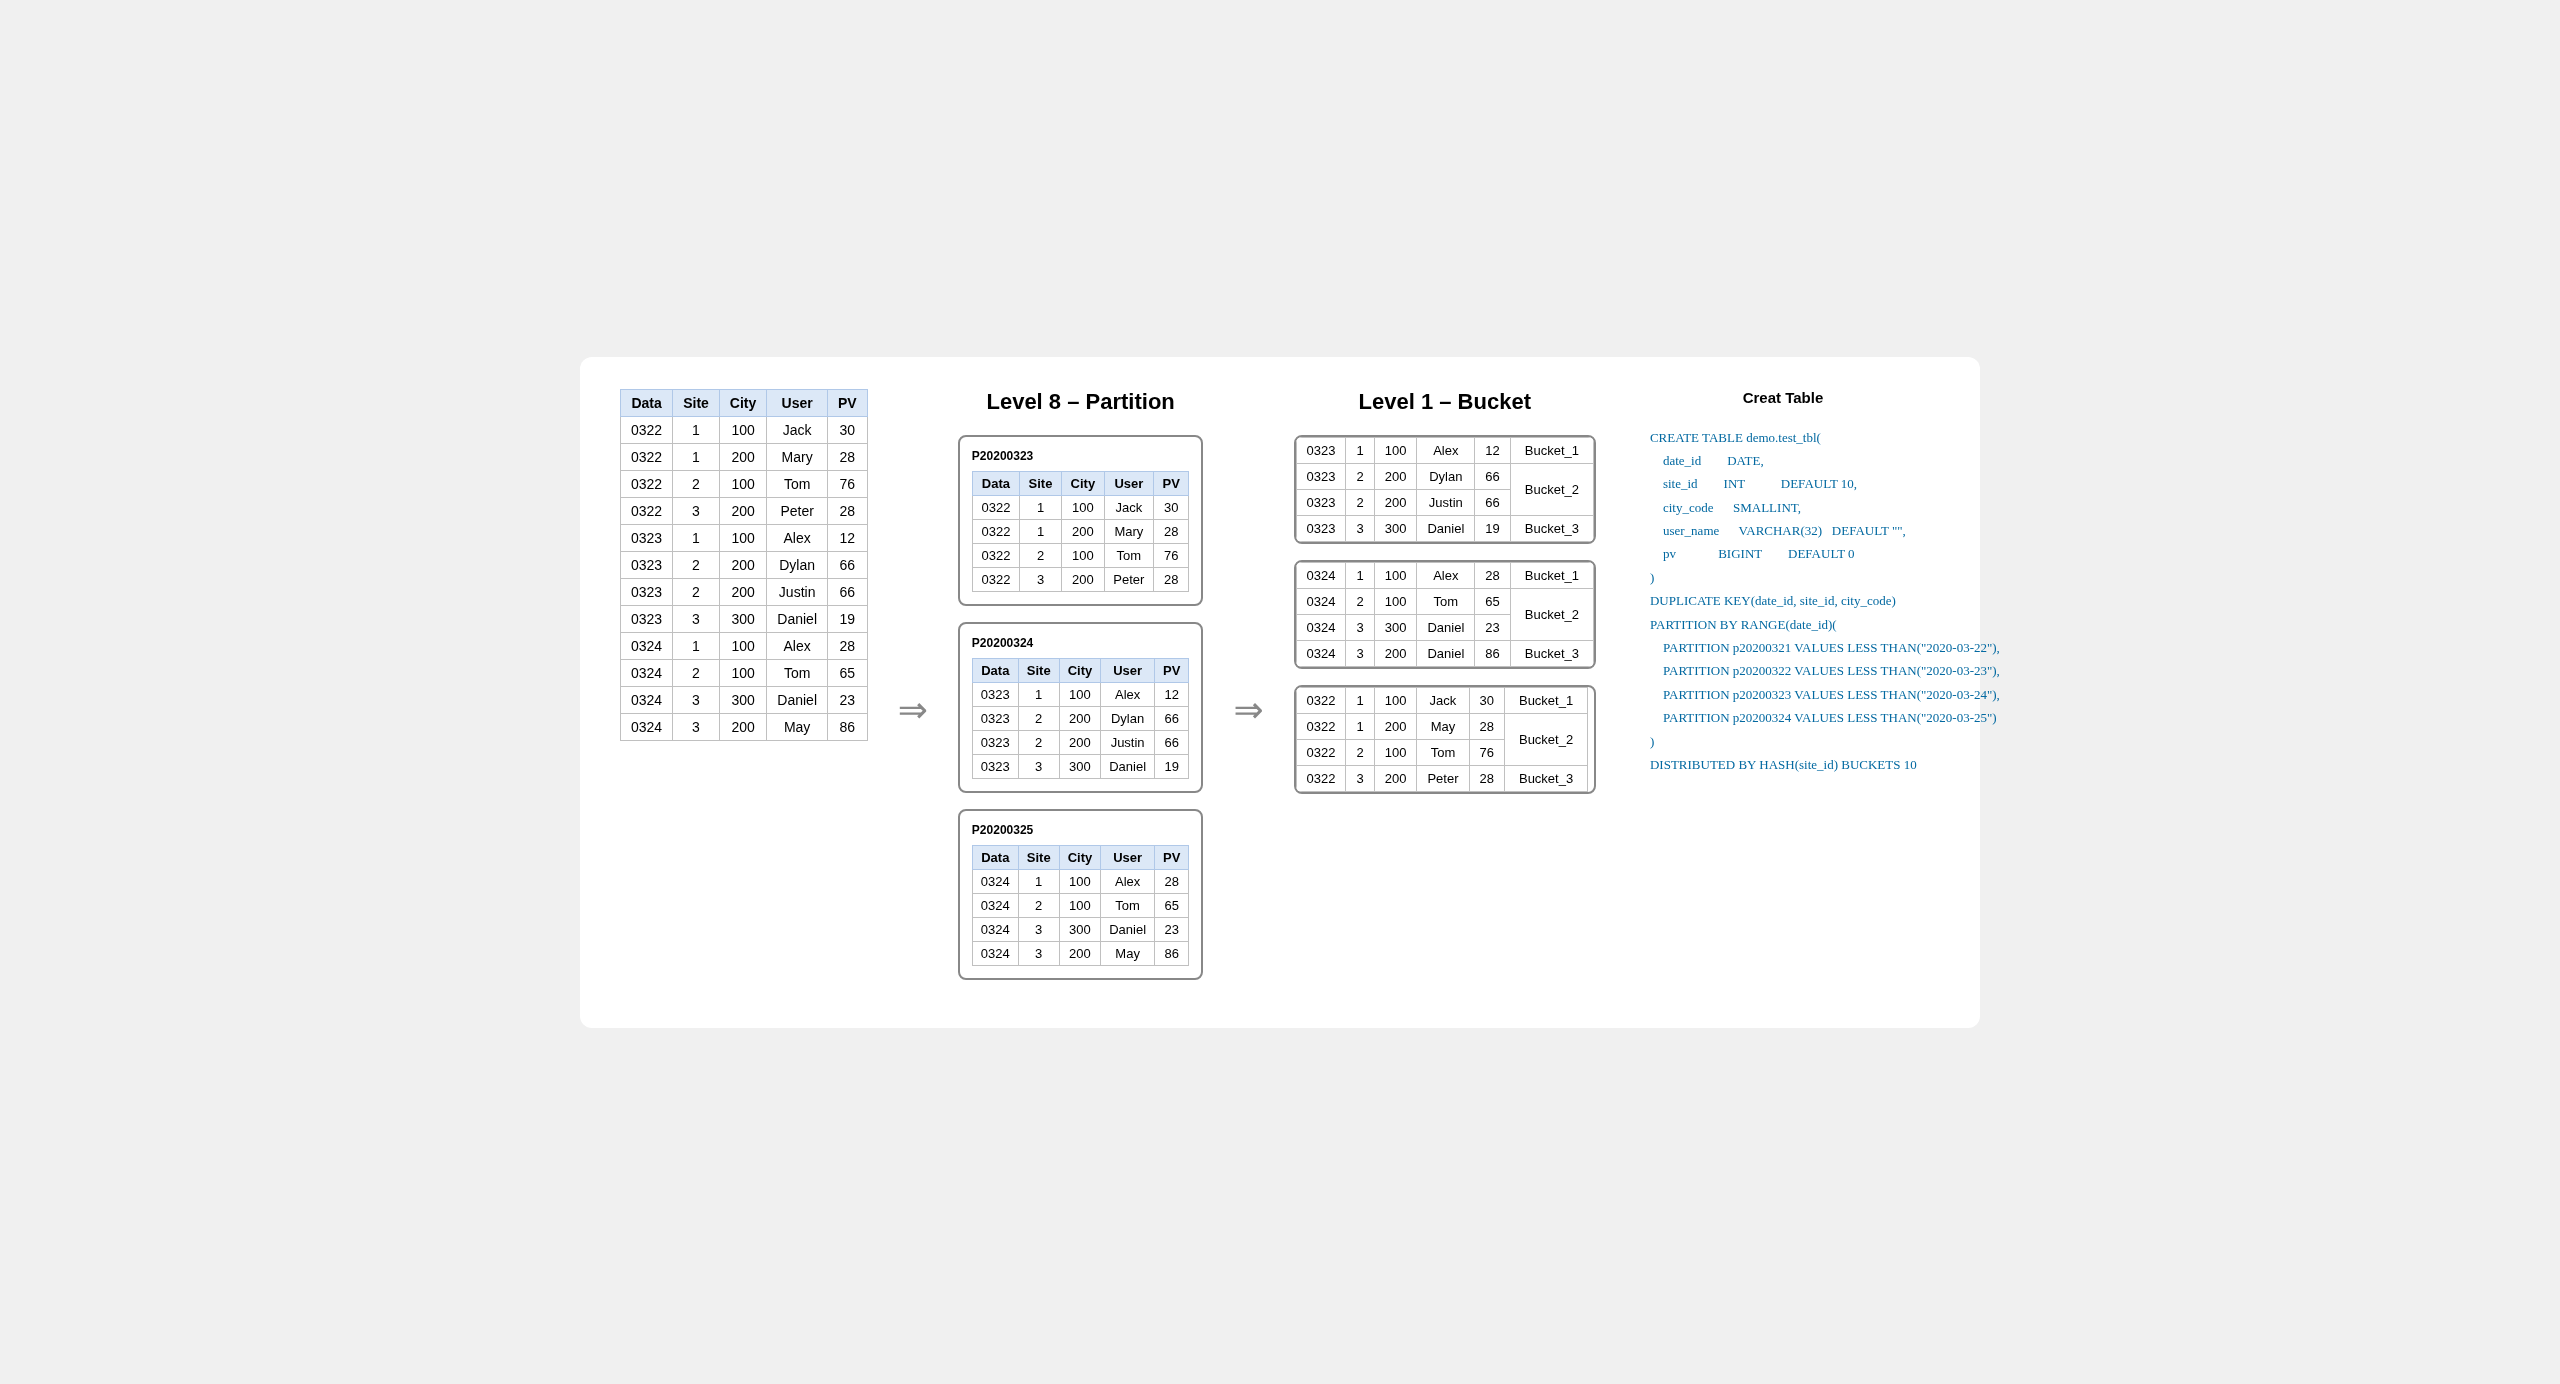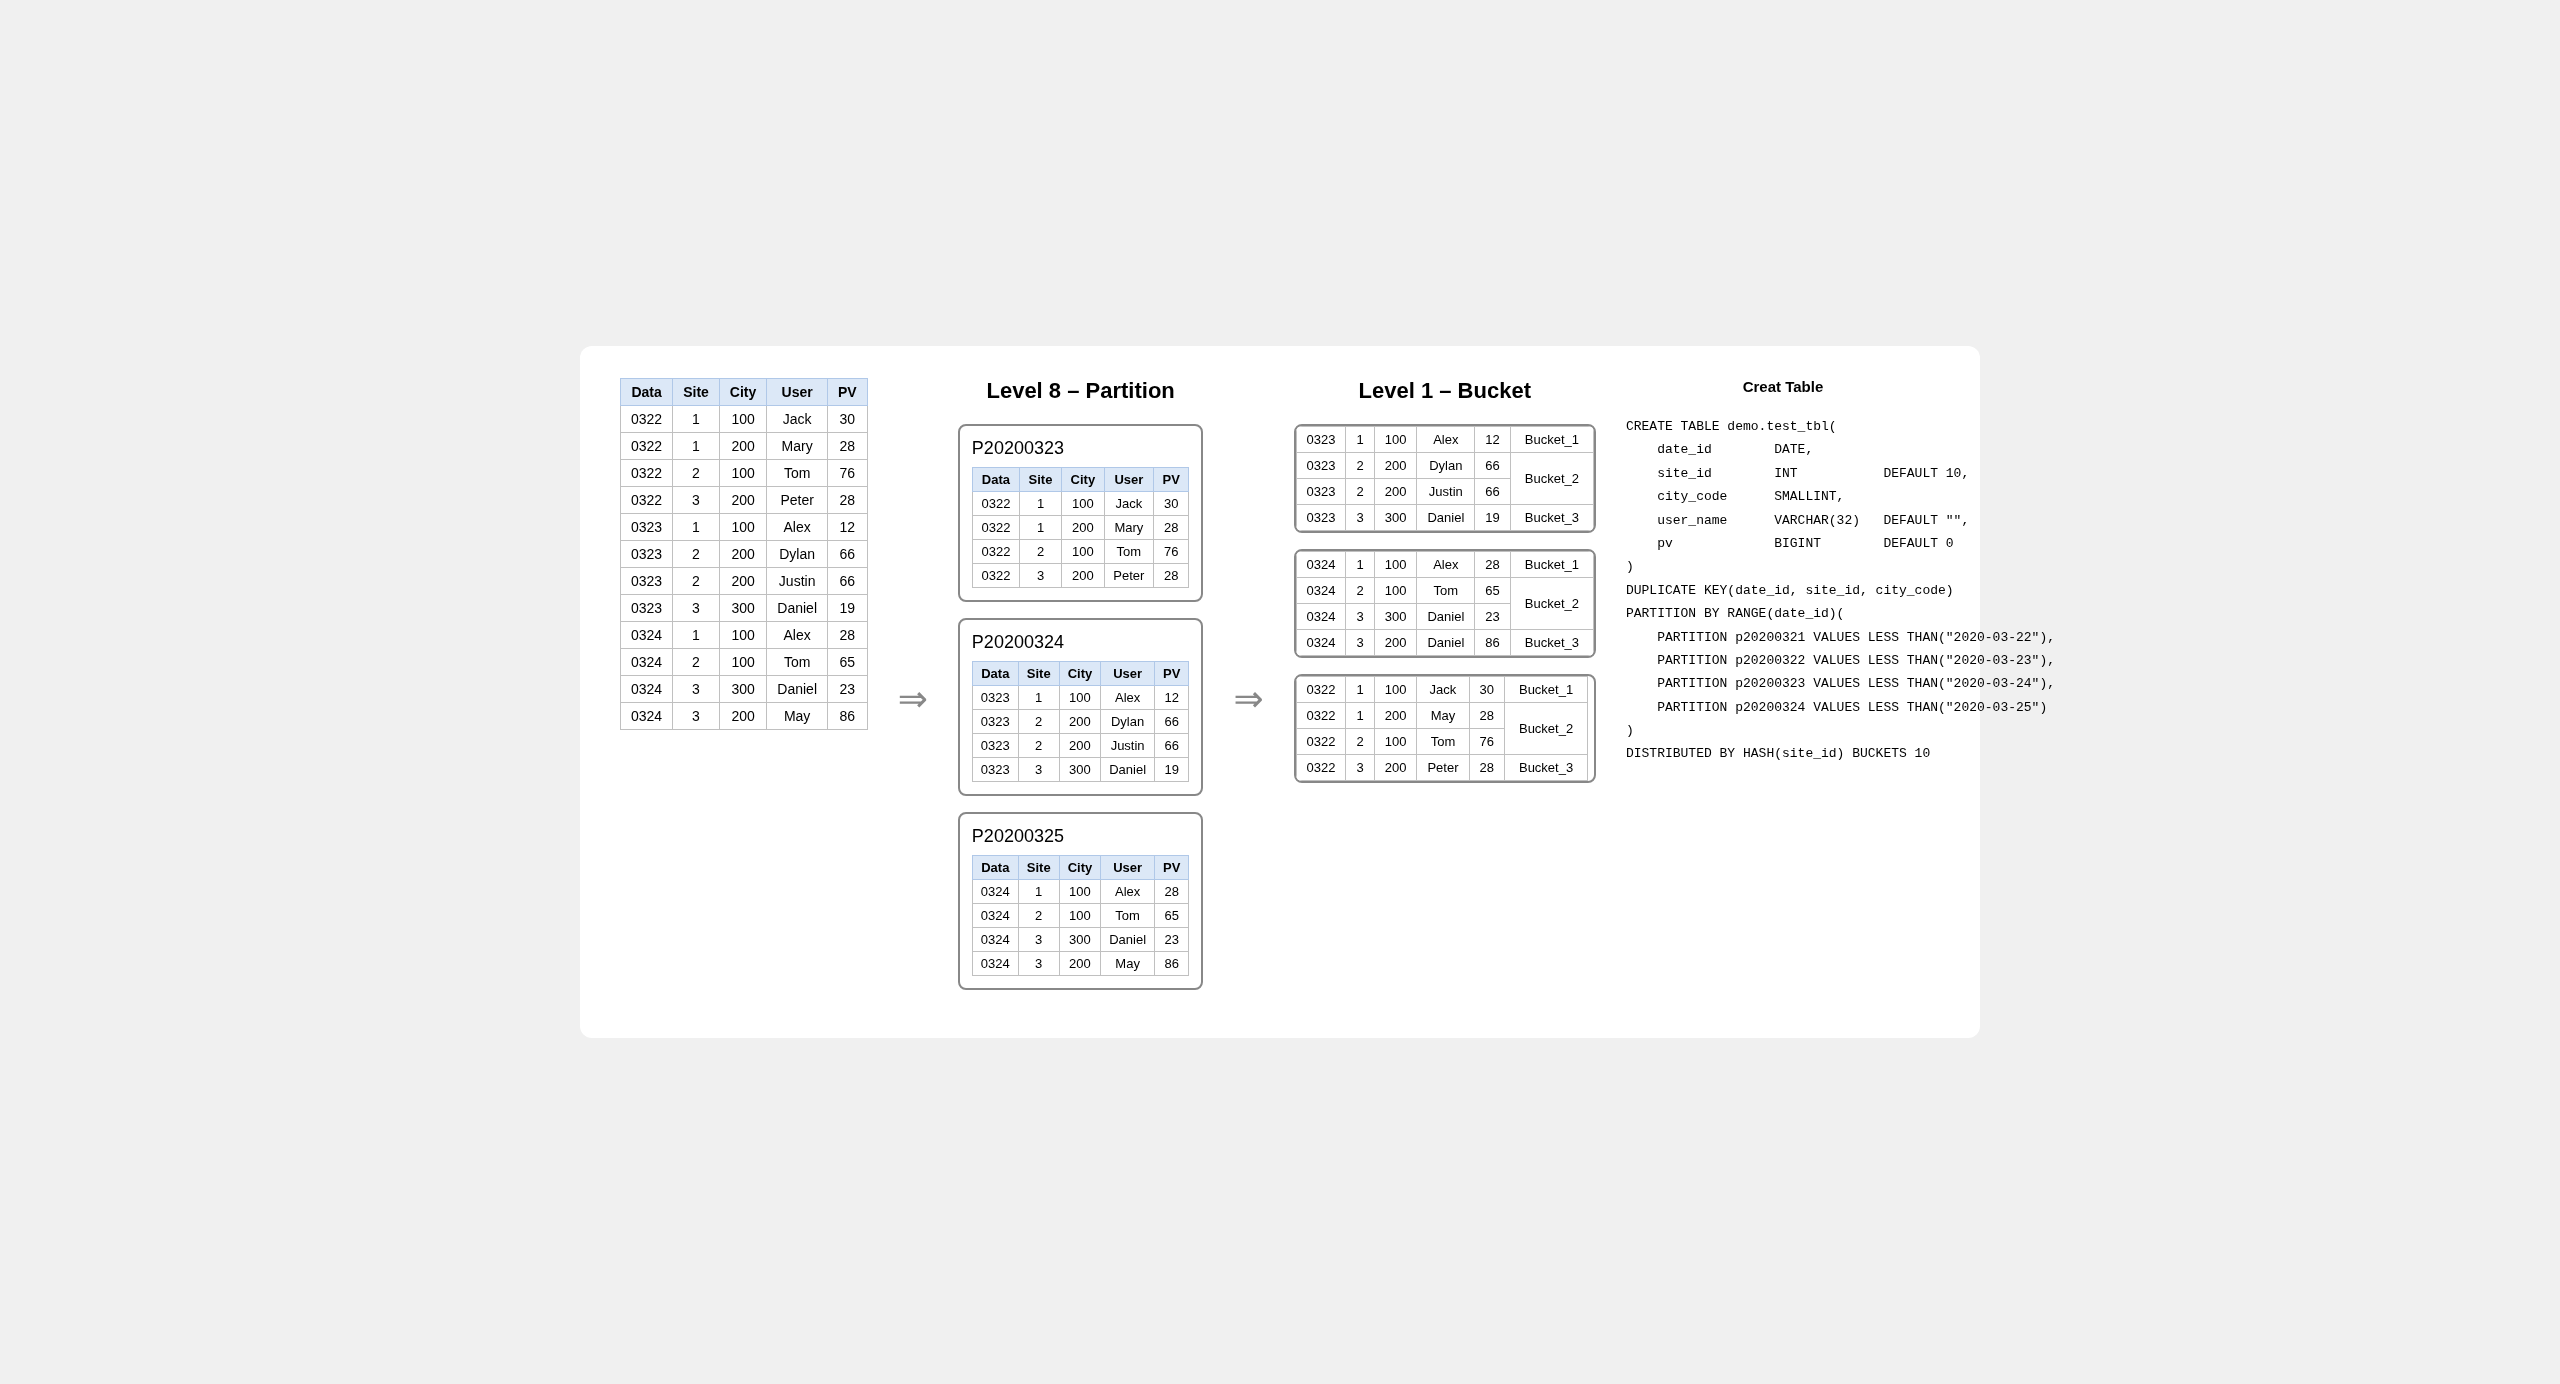--- a/index.html
+++ b/index.html
@@ -66,22 +66,22 @@
       font-family: Arial, sans-serif;
     }
     .partition-block {
       border: 2px solid #888;
       border-radius: 8px;
       padding: 12px;
       margin-bottom: 16px;
       background: #fff;
     }
     .partition-label {
-      font-size: 18px;
-      font-weight: 400;
+      font-size: 12px;
+      font-weight: 700;
       margin-bottom: 8px;
     }
     .inner-table {
       border-collapse: collapse;
       font-size: 13px;
       width: 100%;
     }
     .inner-table th {
       background: #dce8f7;
       border: 1px solid #b0c8e8;
@@ -101,25 +101,26 @@
       flex: 1;
       min-width: 300px;
     }
     .code-title {
       text-align: center;
       font-size: 15px;
       font-weight: bold;
       margin-bottom: 20px;
     }
     .code-block {
-      font-family: Liberation Mono, monospace;
+      font-family: Liberation Serif, serif;
       font-size: 13px;
       line-height: 1.8;
-      color: #000000;
+      color: #0369a1;
       white-space: pre;
+      margin-left: 24px;
     }
 
     
     .bucket-outer {
       border: 2px solid #888;
       border-radius: 8px;
       padding: 0;
       margin-bottom: 16px;
       overflow: hidden;
     }

